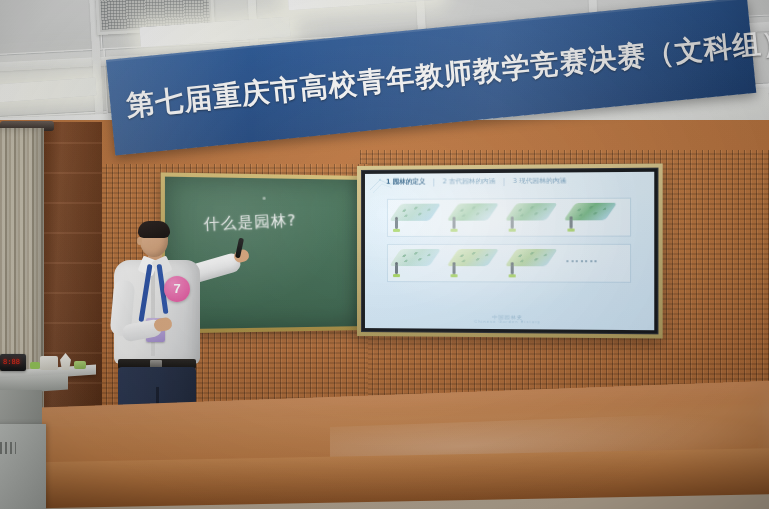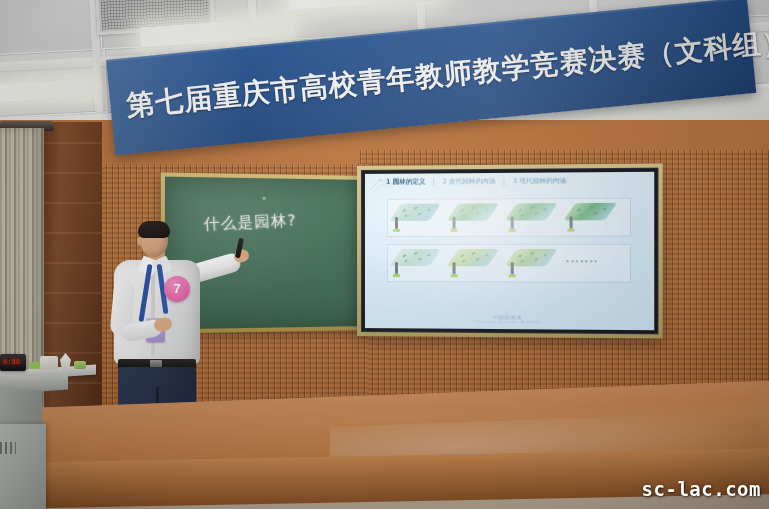--- a/index.html
+++ b/index.html
@@ -650,14 +650,13 @@
     <div class="model-b"></div>
     <div class="model-d"></div>
     <div class="timer">
       <div class="digits">8:88</div>
     </div>
   </div>
   <div class="cabinet"></div>
 
   <div class="grade"></div>
 
-  <div class="watermark">sc-lac.com</div>
 </div>
 
 </body></html>

